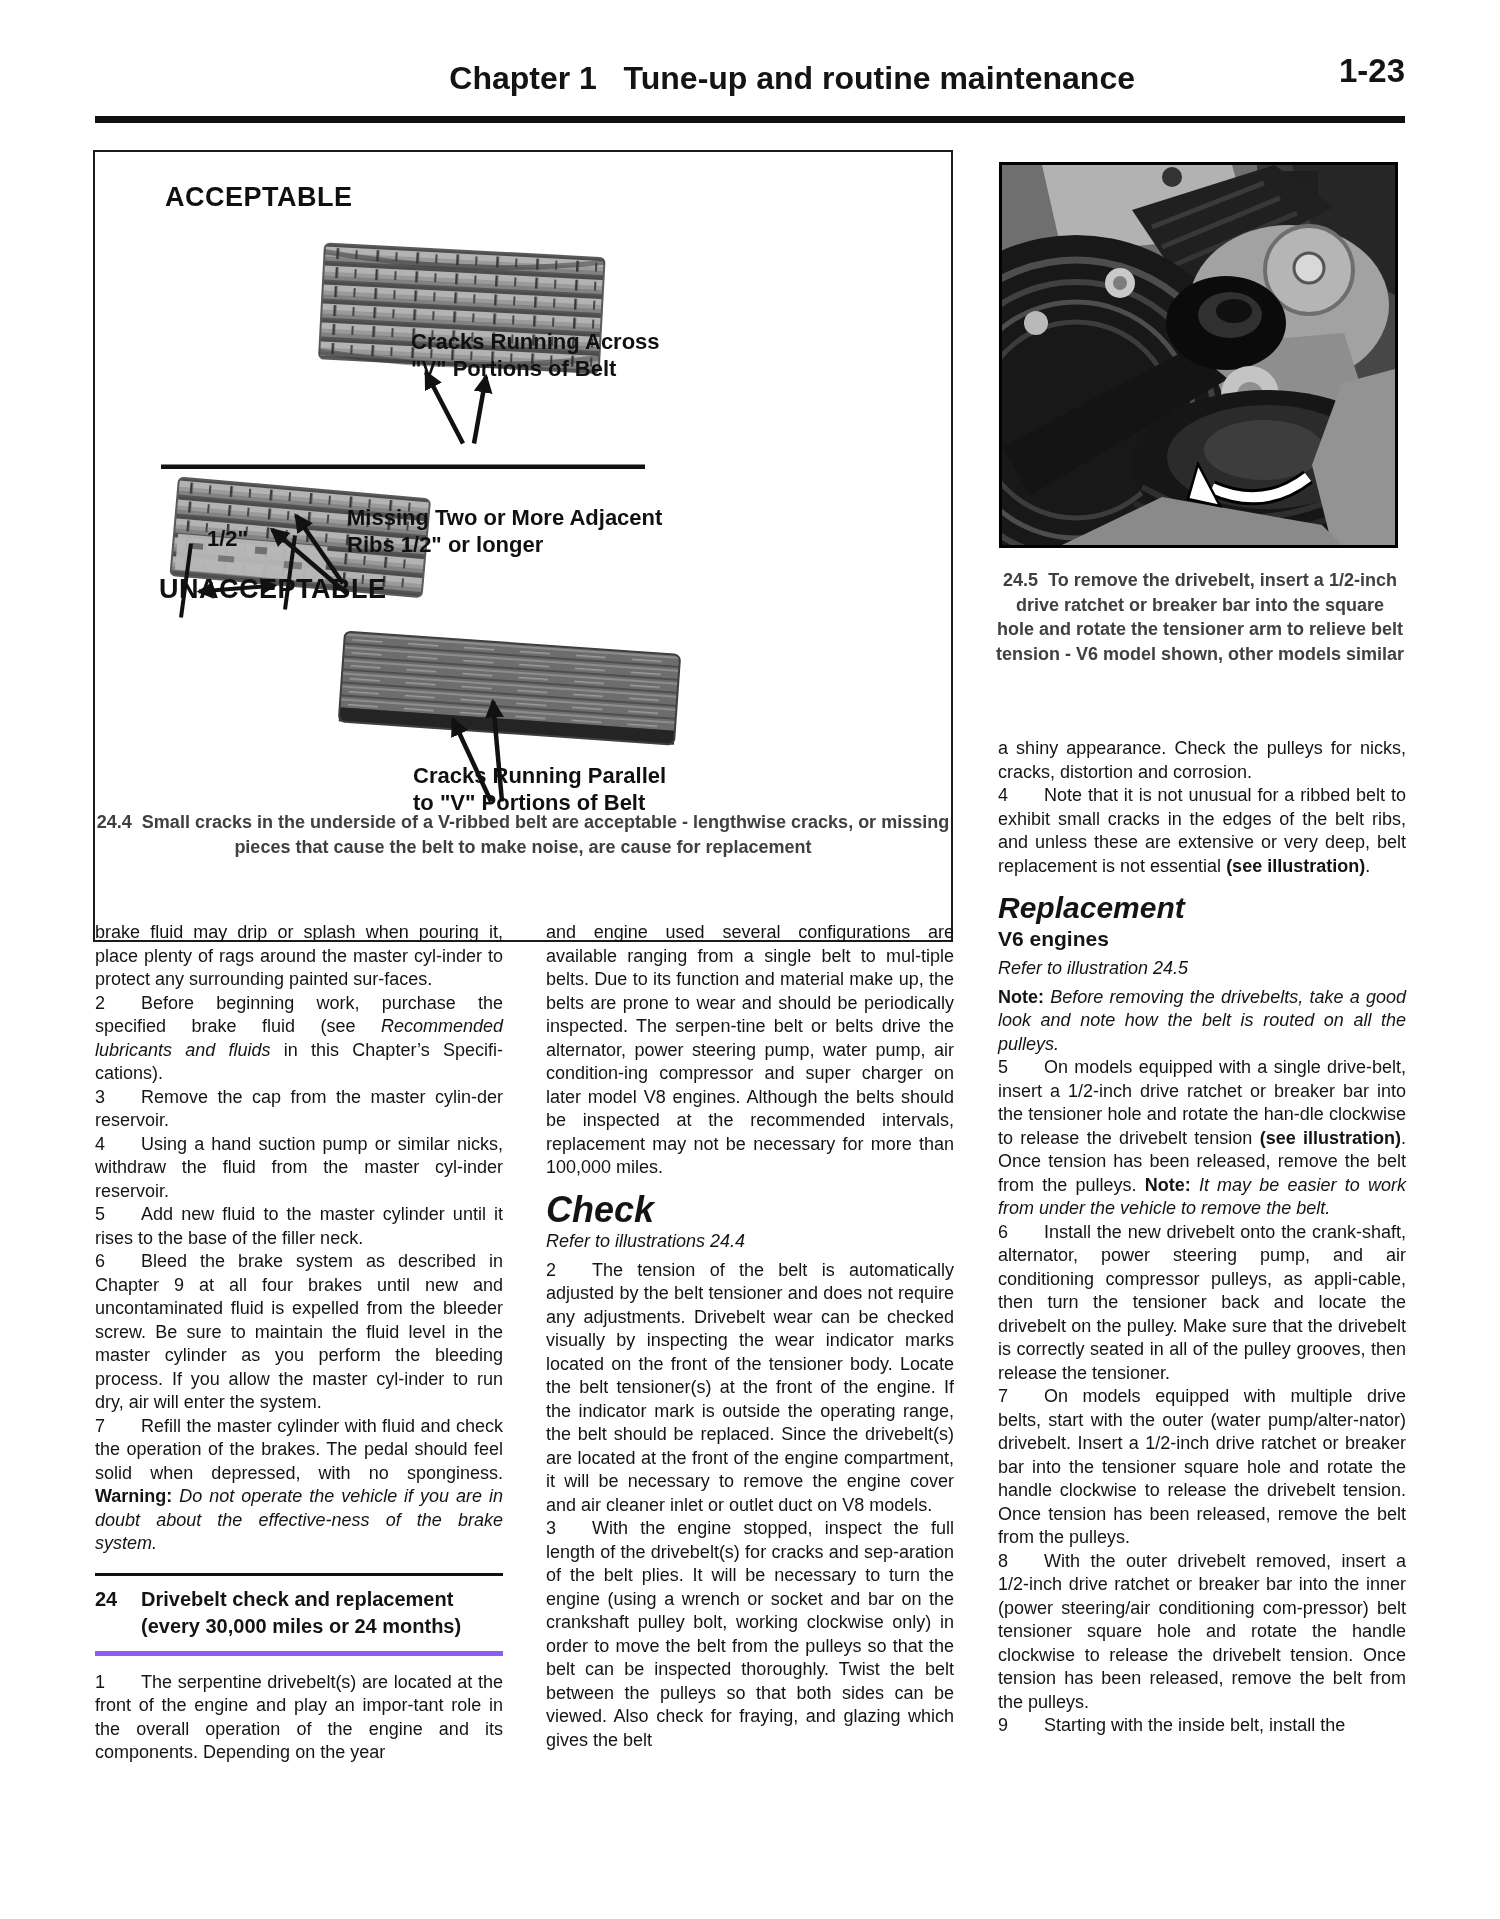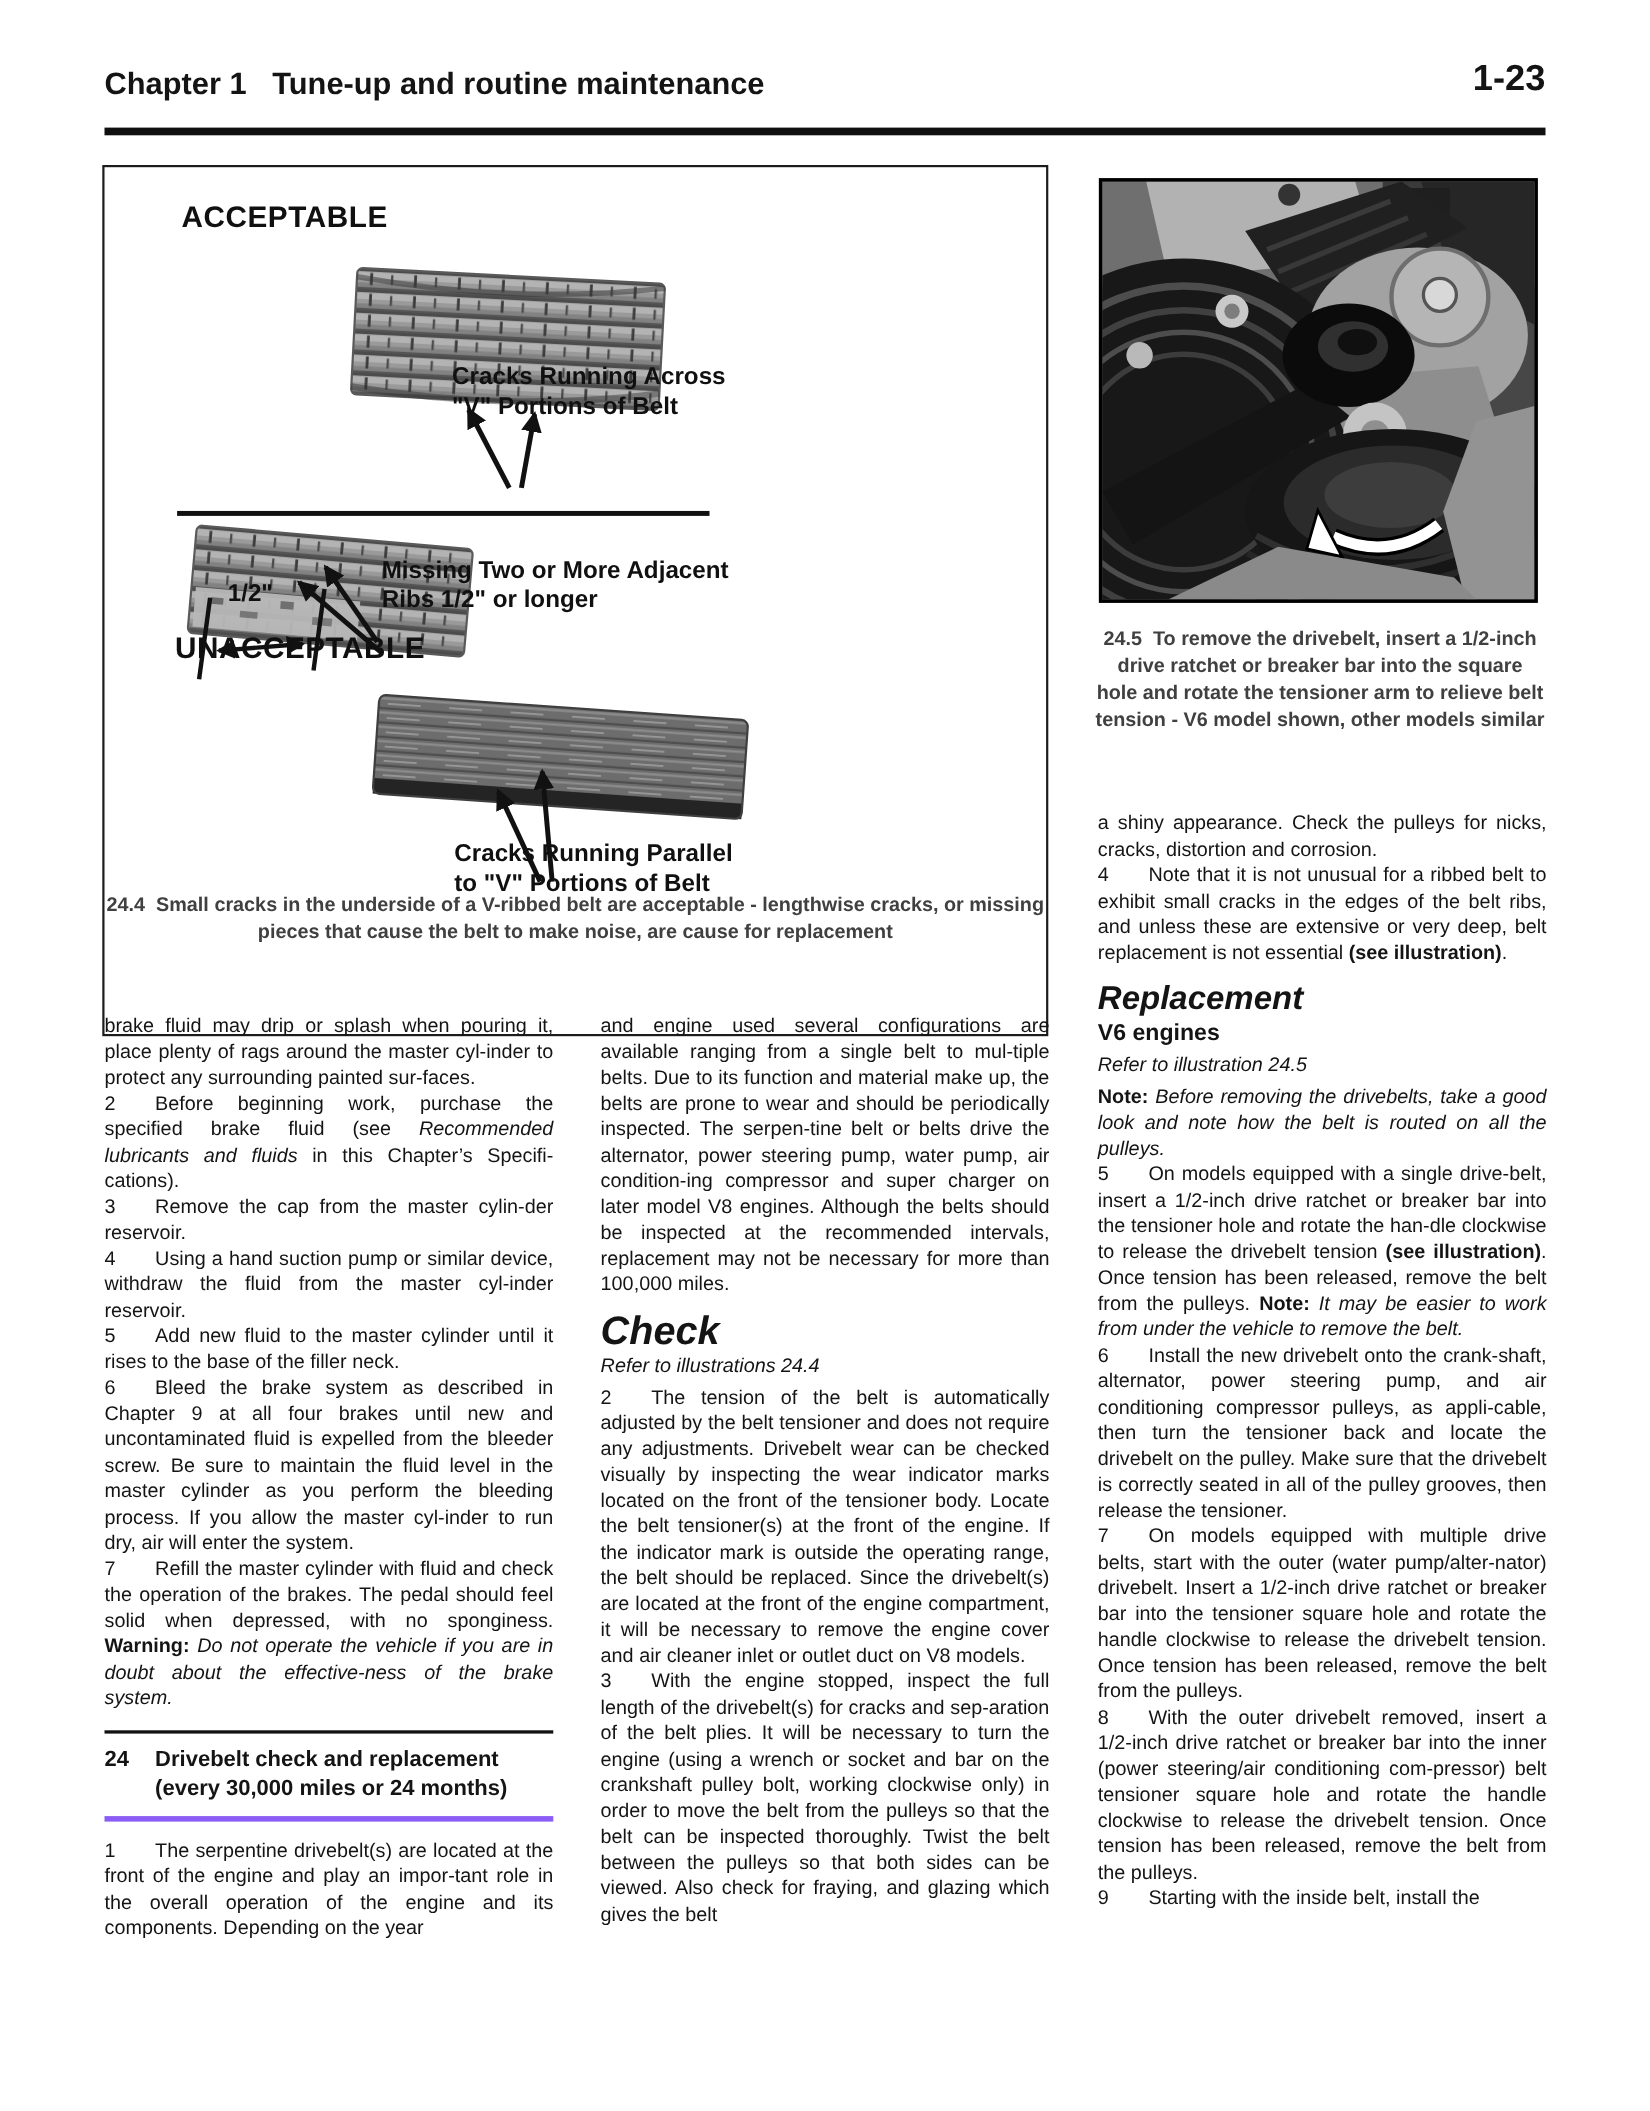--- a/index.html
+++ b/index.html
@@ -2,22 +2,22 @@
 <html><head>
 <meta charset="utf-8">
 <style>
   html,body{margin:0;padding:0;}
   body{
     width:1500px;height:1919px;position:relative;background:#ffffff;
     font-family:"Liberation Sans", sans-serif;color:#141414;
     -webkit-font-smoothing:antialiased;
   }
   
-  .hdr-title{position:absolute;top:60px;left:95px;width:1040px;text-align:left;
-    font-weight:bold;font-size:28px;white-space:pre;}
+  .hdr-title{position:absolute;top:60px;left:95px;width:1040px;text-align:right;
+    font-weight:bold;font-size:32px;white-space:pre;}
   .hdr-page{position:absolute;top:52px;right:95px;font-weight:bold;font-size:33px;}
   .hdr-rule{position:absolute;top:116px;left:95px;width:1310px;height:7px;background:#101010;}
 
   
   #figure{position:absolute;left:93px;top:150px;width:860px;height:792px;
     border:2px solid #1b1b1b;box-sizing:border-box;background:#fff;}
   .fig-art{position:absolute;left:0;top:0;width:100%;height:100%;}
   .fig-label{position:absolute;font-weight:bold;color:#101010;}
   .lbl-line{display:block;}
   #lbl-acceptable{left:70px;top:30px;font-size:27px;letter-spacing:.5px;}
@@ -212,21 +212,21 @@
       <polygon points="196,299 218,341 186,334" fill="#fff" stroke="#000" stroke-width="2.5"></polygon>
     </g>
   </svg>
 </div>
 <div class="fig-caption" id="cap-245">24.5&nbsp; To remove the drivebelt, insert a 1/2-inch drive ratchet or breaker bar into the square hole and rotate the tensioner arm to relieve belt tension - V6 model shown, other models similar</div>
 
 <div class="col" id="col0">
     <p class="body-p"><span>brake fluid may drip or splash when pouring it, place plenty of rags around the master cyl-inder to protect any surrounding painted sur-faces.</span></p>
     <p class="body-p"><span class="step-num">2</span><span>Before beginning work, purchase the specified brake fluid (see </span><span class="s-i">Recommended lubricants and fluids</span><span> in this Chapter’s Specifi-cations).</span></p>
     <p class="body-p"><span class="step-num">3</span><span>Remove the cap from the master cylin-der reservoir.</span></p>
-    <p class="body-p"><span class="step-num">4</span><span>Using a hand suction pump or similar device, withdraw the fluid from the master cyl-inder reservoir.</span></p>
+    <p class="body-p"><span class="step-num">4</span><span>Using a hand suction pump or similar nicks, withdraw the fluid from the master cyl-inder reservoir.</span></p>
     <p class="body-p"><span class="step-num">5</span><span>Add new fluid to the master cylinder until it rises to the base of the filler neck.</span></p>
     <p class="body-p"><span class="step-num">6</span><span>Bleed the brake system as described in Chapter 9 at all four brakes until new and uncontaminated fluid is expelled from the bleeder screw. Be sure to maintain the fluid level in the master cylinder as you perform the bleeding process. If you allow the master cyl-inder to run dry, air will enter the system.</span></p>
     <p class="body-p"><span class="step-num">7</span><span>Refill the master cylinder with fluid and check the operation of the brakes. The pedal should feel solid when depressed, with no sponginess. </span><span class="s-b">Warning:</span><span> </span><span class="s-i">Do not operate the vehicle if you are in doubt about the effective-ness of the brake system.</span></p>
     <div class="section-heading">
       <span class="sec-num">24</span>
       <span class="sec-lines">
         <span class="sec-line">Drivebelt check and replacement</span>
         <span class="sec-line">(every 30,000 miles or 24 months)</span>
       </span>
     </div>

